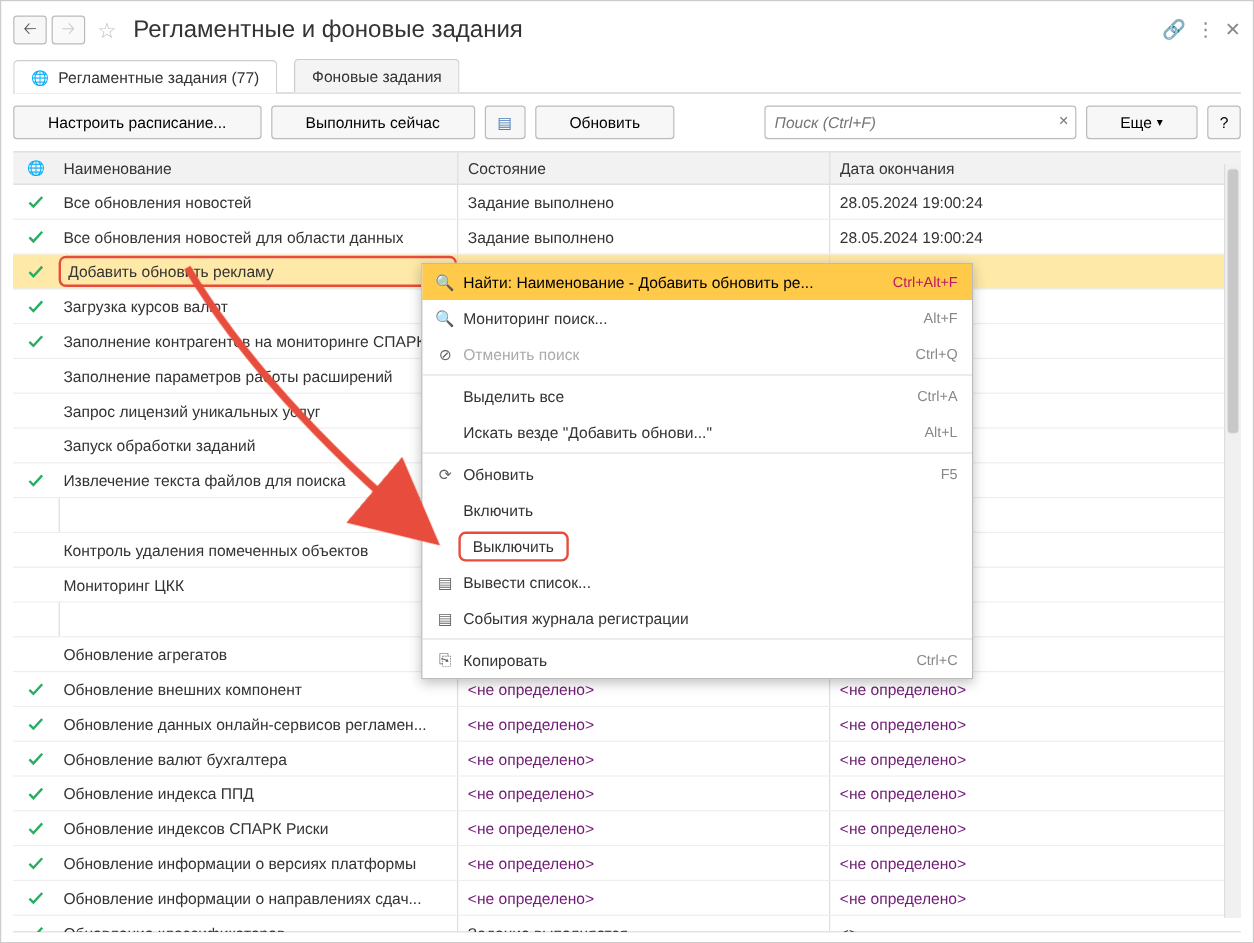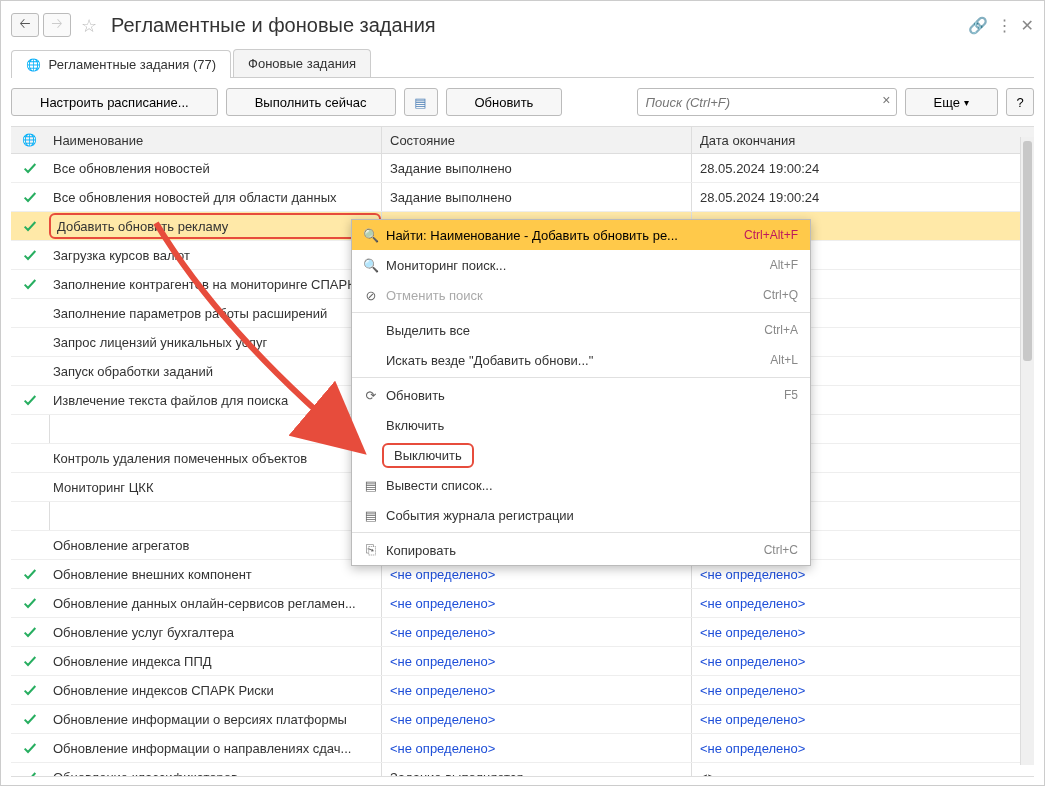--- a/index.html
+++ b/index.html
@@ -7,21 +7,21 @@
     .window { width: 1045px; height: 786px; border: 1px solid #ccc; position: relative; display: flex; flex-direction: column; padding: 8px 10px; }
     .titlebar { display: flex; align-items: center; height: 32px; gap: 4px; margin-bottom: 8px; }
     .nav-btn { width: 28px; height: 24px; border: 1px solid #bbb; background: #f7f7f7; border-radius: 3px; display: flex; align-items: center; justify-content: center; cursor: pointer; font-size: 14px; color: #555; }
     .nav-btn.disabled { color: #ccc; background: #fafafa; cursor: default; }
     .star { width: 20px; height: 20px; margin: 0 6px; color: #bbb; font-size: 18px; }
     .title { font-size: 20px; font-weight: normal; color: #333; flex: 1; }
     .title-right { display: flex; gap: 8px; align-items: center; color: #888; }
     .title-right .ico { font-size: 16px; cursor: pointer; }
 
     .tabs { display: flex; border-bottom: 1px solid #ccc; }
-    .tab { padding: 6px 14px; border: 1px solid #ccc; border-bottom: none; background: #f4f4f4; border-radius: 4px 4px 0 0; margin-right: 2px; cursor: pointer; font-size: 13px; color: #333; }
+    .tab { padding: 6px 14px; border: 1px solid #ccc; border-bottom: none; background: #f4f4f4; border-radius: 4px 4px 0 0; margin-right: 14px; cursor: pointer; font-size: 13px; color: #333; }
     .tab.active { background: #fff; position: relative; top: 1px; }
     .tab .globe { color: #4a90e2; margin-right: 4px; font-size: 12px; }
 
     .toolbar { display: flex; align-items: center; gap: 8px; padding: 10px 0; }
     .btn { height: 28px; padding: 0 28px; border: 1px solid #bbb; background: #f7f7f7; border-radius: 3px; cursor: pointer; font-size: 13px; display: inline-flex; align-items: center; }
     .btn-icon-only { width: 34px; justify-content: center; padding: 0; }
     .toolbar-spacer { flex: 1; }
     .search-box { position: relative; width: 260px; }
     .search-box input { width: 100%; height: 28px; border: 1px solid #bbb; border-radius: 3px; padding: 0 26px 0 8px; font-size: 13px; font-style: italic; color: #0369a1; }
     .search-box .clear { position: absolute; right: 6px; top: 4px; color: #777; cursor: pointer; font-size: 14px; }
@@ -32,21 +32,21 @@
     .col-status { width: 38px; display: flex; justify-content: center; font-size: 12px; color: #777; }
     .col-name { width: 332px; padding-left: 4px; }
     .col-state { width: 310px; padding-left: 8px; border-left: 1px solid #ddd; height: 100%; display: flex; align-items: center; }
     .col-date { flex: 1; padding-left: 8px; border-left: 1px solid #ddd; height: 100%; display: flex; align-items: center; }
 
     .grid-body { flex: 1; overflow-y: auto; border-bottom: 1px solid #ddd; }
     .row { display: flex; height: 29px; align-items: center; border-bottom: 1px solid #eee; }
     .row .col-status svg { width: 16px; height: 16px; }
     .row .col-name { font-size: 13px; white-space: nowrap; overflow: hidden; text-overflow: ellipsis; }
     .row .col-state { font-size: 13px; color: #333; }
-    .row .col-state.undef, .row .col-date.undef { color: #1d4ed8; }
+    .row .col-state.undef, .row .col-date.undef { color: #701a75; }
     .row .col-date { font-size: 13px; }
     .row.selected { background: #ffe9a8; }
     .row.selected .col-name { border: 2px solid #e74c3c; border-radius: 6px; padding: 2px 6px; background: #ffe9a8; height: 26px; display: flex; align-items: center; }
 
     .check-green { stroke: #27ae60; stroke-width: 3; fill: none; }
 
     
     .context-menu { position: absolute; left: 350px; top: 218px; width: 460px; background: #fff; border: 1px solid #bbb; box-shadow: 0 3px 10px rgba(0,0,0,0.25); z-index: 10; }
     .cm-item { display: flex; align-items: center; height: 30px; padding: 0 12px 0 8px; cursor: pointer; font-size: 13px; }
     .cm-item.highlight { background: #ffc94a; color: #000; }
@@ -241,21 +241,21 @@
         <div class="col-name">Обновление данных онлайн-сервисов регламен...</div>
         <div class="col-state undef">&lt;не определено&gt;</div>
         <div class="col-date undef">&lt;не определено&gt;</div>
       </div>
       <div class="row">
         <div class="col-status">
           <svg viewBox="0 0 24 24">
             <polyline class="check-green" points="4,13 9,18 20,6"></polyline>
           </svg>
         </div>
-        <div class="col-name">Обновление услуг бухгалтера</div>
+        <div class="col-name">Обновление валют бухгалтера</div>
         <div class="col-state undef">&lt;не определено&gt;</div>
         <div class="col-date undef">&lt;не определено&gt;</div>
       </div>
       <div class="row">
         <div class="col-status">
           <svg viewBox="0 0 24 24">
             <polyline class="check-green" points="4,13 9,18 20,6"></polyline>
           </svg>
         </div>
         <div class="col-name">Обновление индекса ППД</div>

